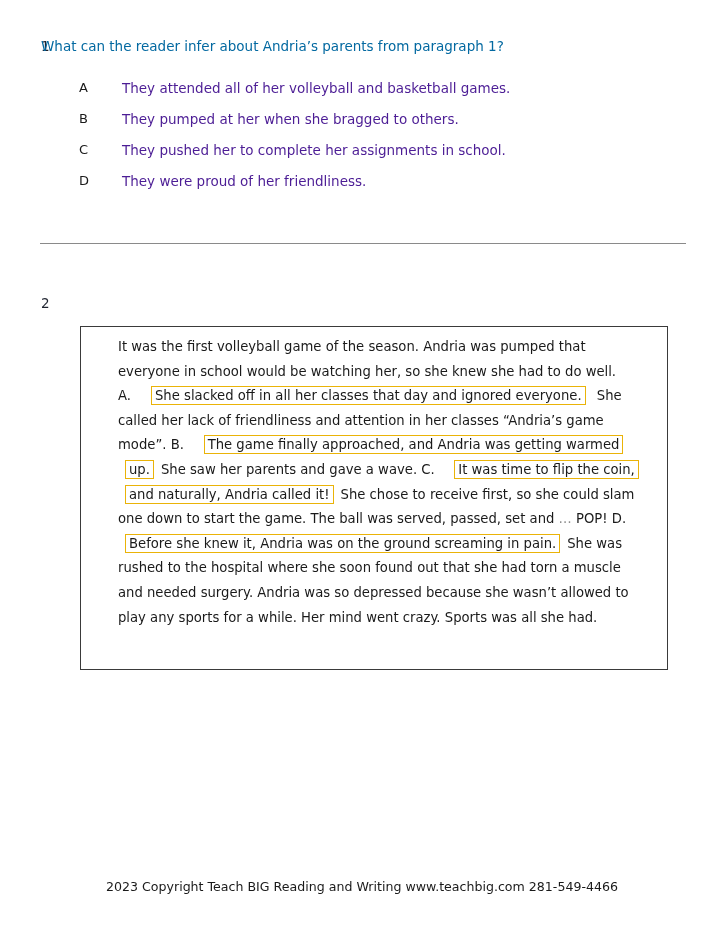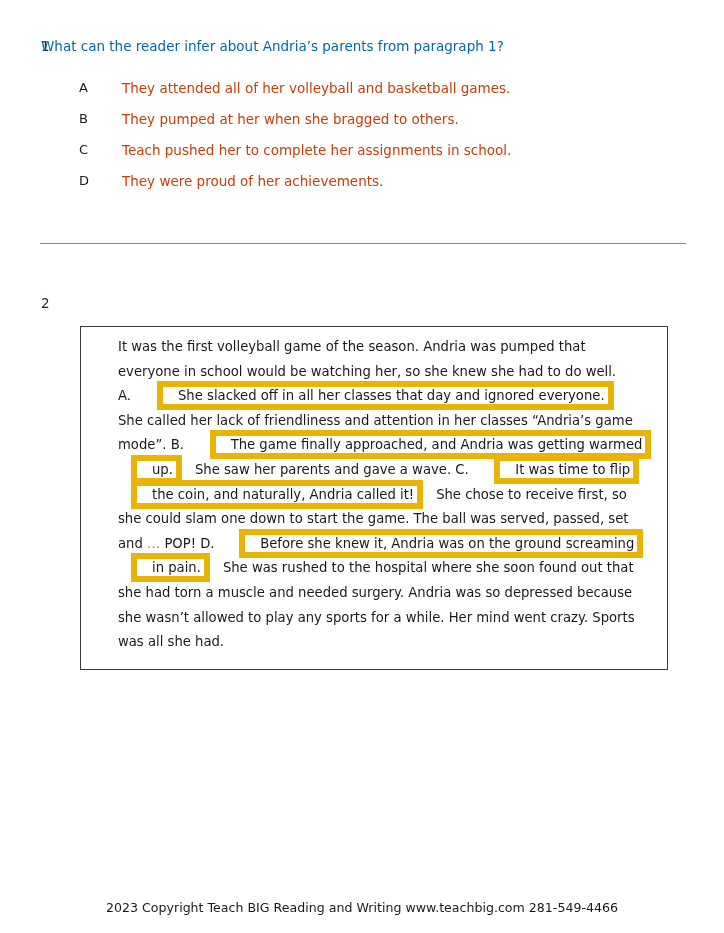--- a/index.html
+++ b/index.html
@@ -64,21 +64,21 @@
     box-sizing: border-box;
     padding-left: 79px;
     font-size: 13px;
     line-height: 20px;
     color: #1a1a1a;
   }
   .choice-text {
     padding-left: 43px;
     font-size: 13.5px;
     line-height: 20px;
-    color: #c2410c;
+    color: #4c1d95;
   }
 
   
   .divider {
     position: absolute;
     left: 40px;
     top: 243px;
     width: 646px;
     height: 0;
     border-top: 1px solid #8a8a8a;
@@ -107,40 +107,40 @@
     position: absolute;
     left: 37px;
     top: 8px;
     width: 528px;
     font-size: 13.2px;
     line-height: 24.6px;
     color: #1a1a1a;
     text-align: left;
   }
   .passage-text .boxed {
-    border: 6px solid #eab308;
-    padding: 1px 3px 1px 15px;
-    margin: 0 13px;
+    border: 1px solid #eab308;
+    padding: 1px 3px 1px 3px;
+    margin: 0 7px;
     box-decoration-break: clone;
     -webkit-box-decoration-break: clone;
     line-height: 20px;
   }
   .passage-text .lbl {
     display: inline-block;
     min-width: 26px;
   }
   .ellip {
     color: #8e8e8e;
   }
 
   
   .footer {
     position: absolute;
     left: 0;
-    top: 900px;
+    top: 879px;
     width: 724px;
     text-align: center;
     font-size: 12.6px;
     line-height: 16px;
     color: #1a1a1a;
   }
 </style>
 </head>
 <body>
 
@@ -156,25 +156,25 @@
       <div class="choice-row">
         <div class="choice-letter">A</div>
         <div class="choice-text">They attended all of her volleyball and basketball games.</div>
       </div>
       <div class="choice-row">
         <div class="choice-letter">B</div>
         <div class="choice-text">They pumped at her when she bragged to others.</div>
       </div>
       <div class="choice-row">
         <div class="choice-letter">C</div>
-        <div class="choice-text">Teach pushed her to complete her assignments in school.</div>
+        <div class="choice-text">They pushed her to complete her assignments in school.</div>
       </div>
       <div class="choice-row">
         <div class="choice-letter">D</div>
-        <div class="choice-text">They were proud of her achievements.</div>
+        <div class="choice-text">They were proud of her friendliness.</div>
       </div>
     </div>
   </div>
 
   <div class="divider"></div>
 
   <div class="q2-block">
     <div class="q-row">
       <div class="q-num">2</div>
     </div>

